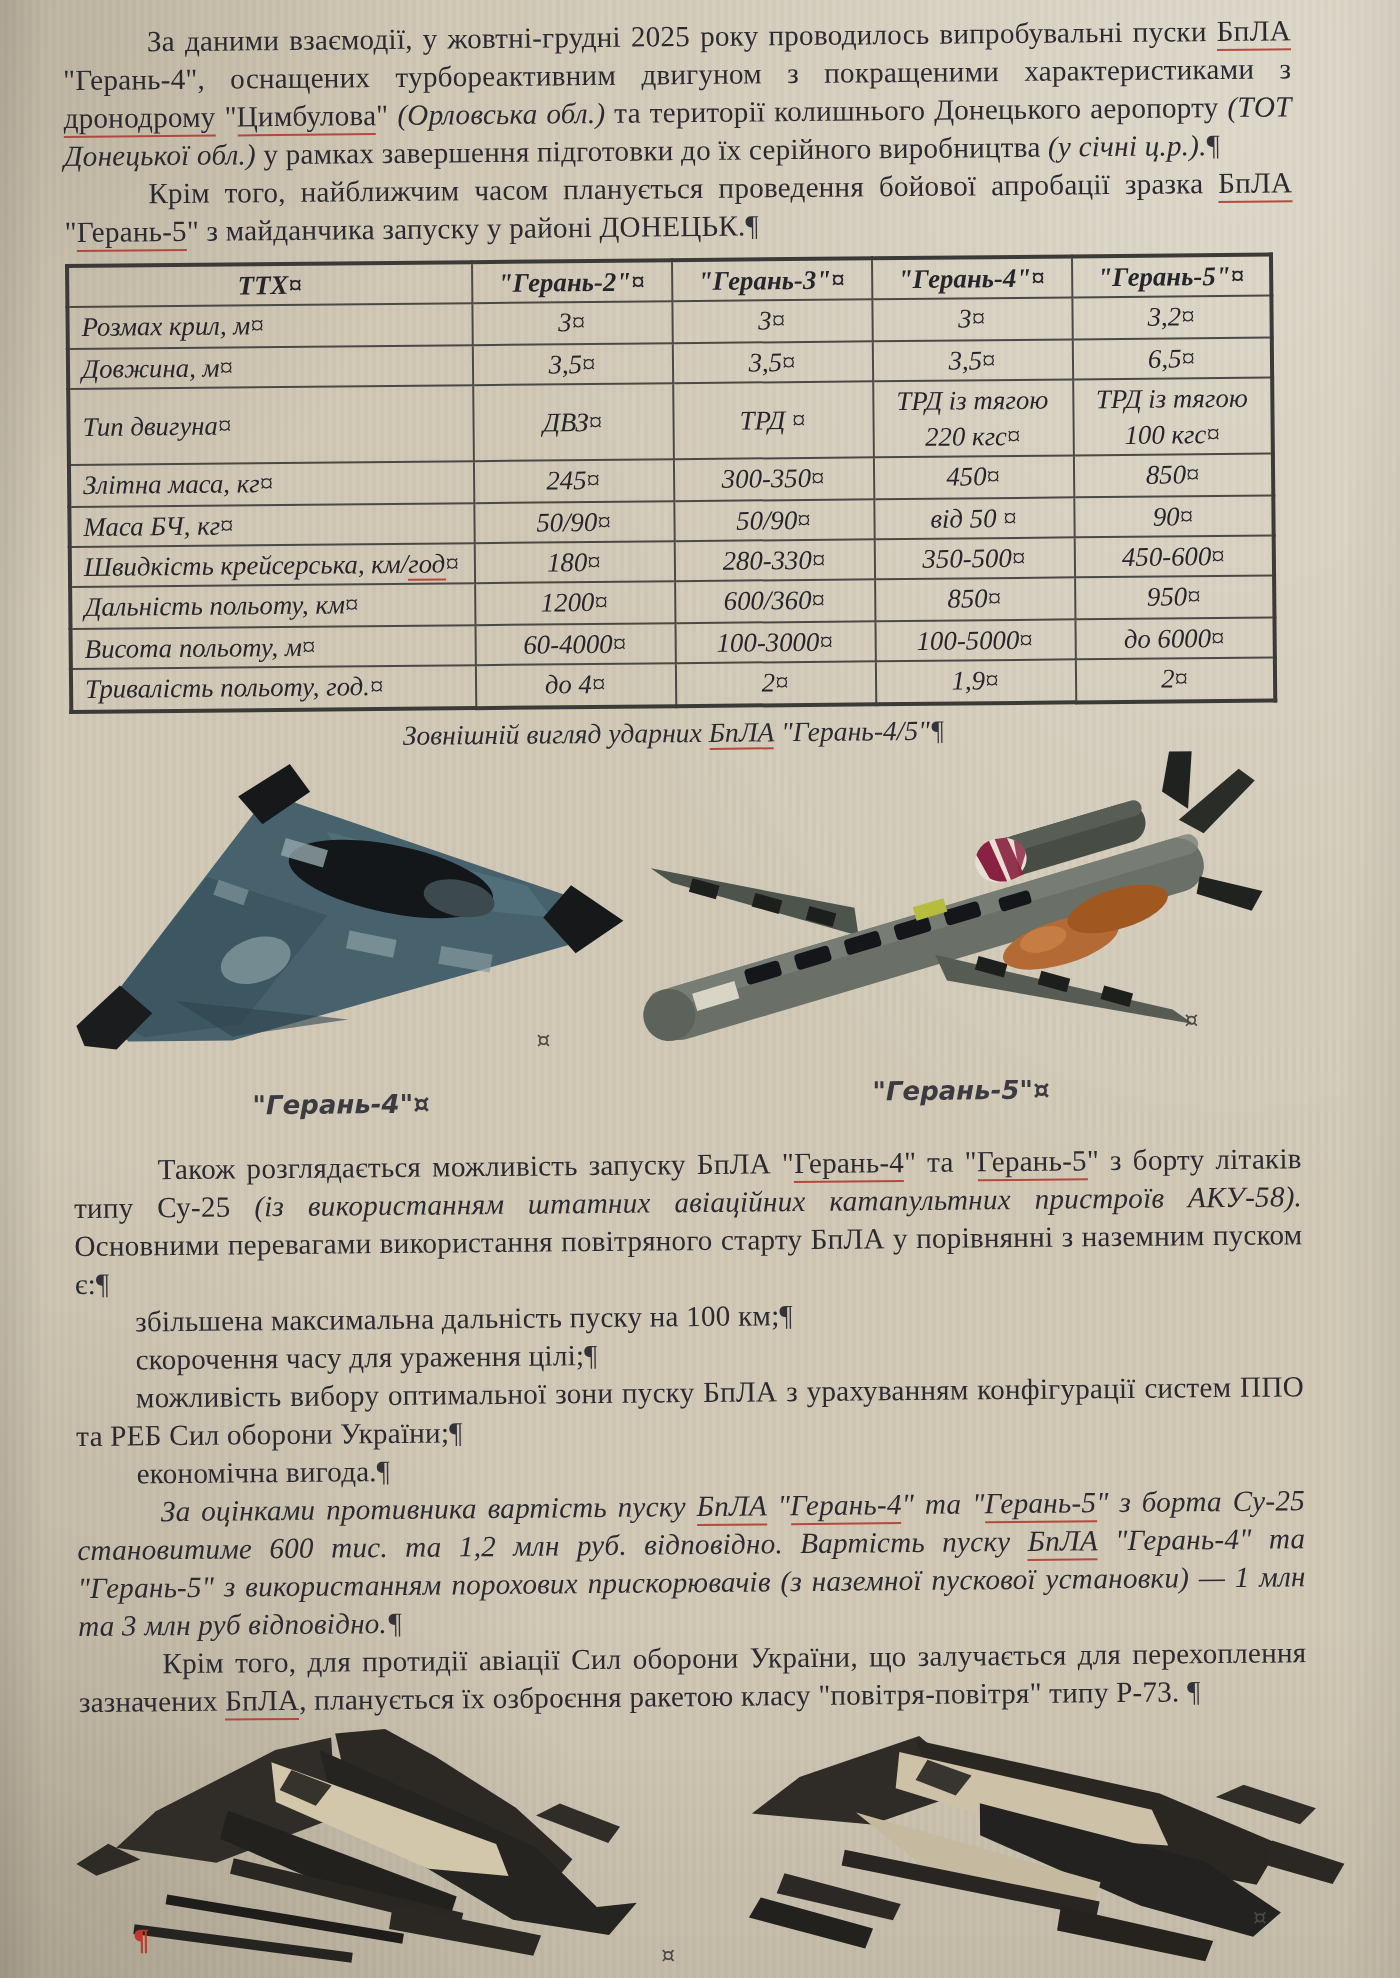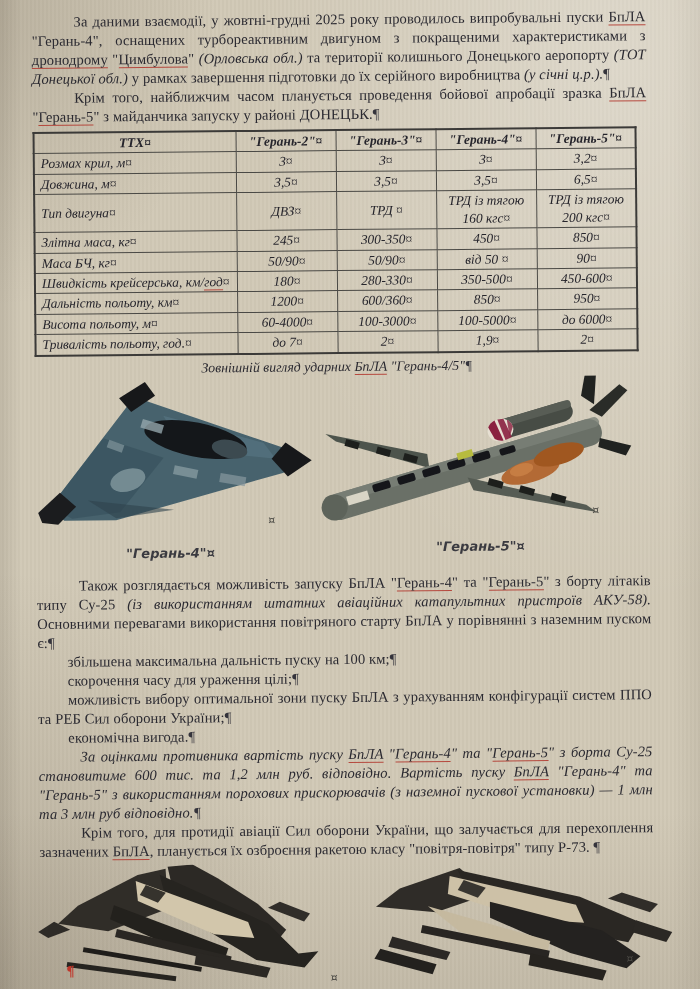--- a/index.html
+++ b/index.html
@@ -127,22 +127,22 @@
             <td class="lab">Довжина, м¤</td>
             <td>3,5¤</td>
             <td>3,5¤</td>
             <td>3,5¤</td>
             <td>6,5¤</td>
           </tr>
           <tr>
             <td class="lab">Тип двигуна¤</td>
             <td>ДВЗ¤</td>
             <td>ТРД ¤</td>
-            <td>ТРД із тягою 160 кгс¤</td>
-            <td>ТРД із тягою 200 кгс¤</td>
+            <td>ТРД із тягою 220 кгс¤</td>
+            <td>ТРД із тягою 100 кгс¤</td>
           </tr>
           <tr>
             <td class="lab">Злітна маса, кг¤</td>
             <td>245¤</td>
             <td>300-350¤</td>
             <td>450¤</td>
             <td>850¤</td>
           </tr>
           <tr>
             <td class="lab">Маса БЧ, кг¤</td>
@@ -167,21 +167,21 @@
           </tr>
           <tr>
             <td class="lab">Висота польоту, м¤</td>
             <td>60-4000¤</td>
             <td>100-3000¤</td>
             <td>100-5000¤</td>
             <td>до 6000¤</td>
           </tr>
           <tr>
             <td class="lab">Тривалість польоту, год.¤</td>
-            <td>до 7¤</td>
+            <td>до 4¤</td>
             <td>2¤</td>
             <td>1,9¤</td>
             <td>2¤</td>
           </tr>
         </tbody>
     </table>
 
     <p class="caption-serif"><span class="seg">Зовнішній вигляд ударних </span><span class="seg rl">БпЛА</span><span class="seg"> "Герань-4/5"</span><span class="seg mk">¶</span></p>
 
     <div class="figures">

